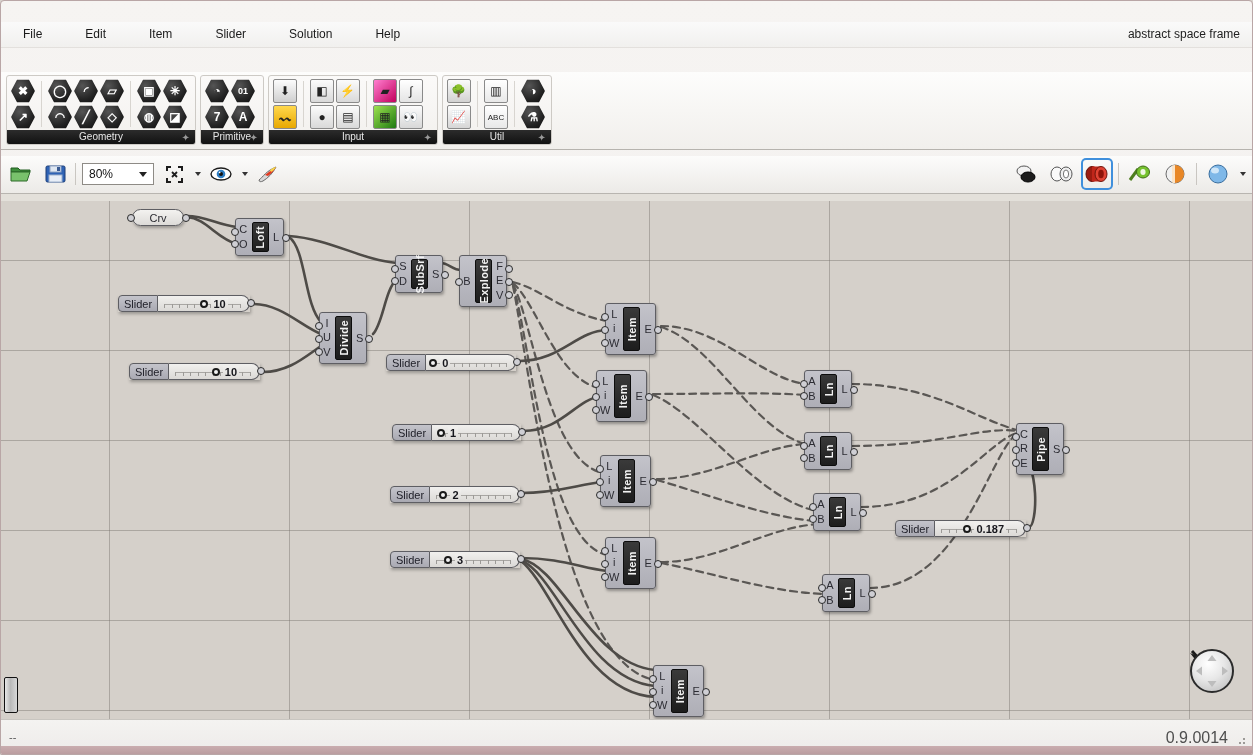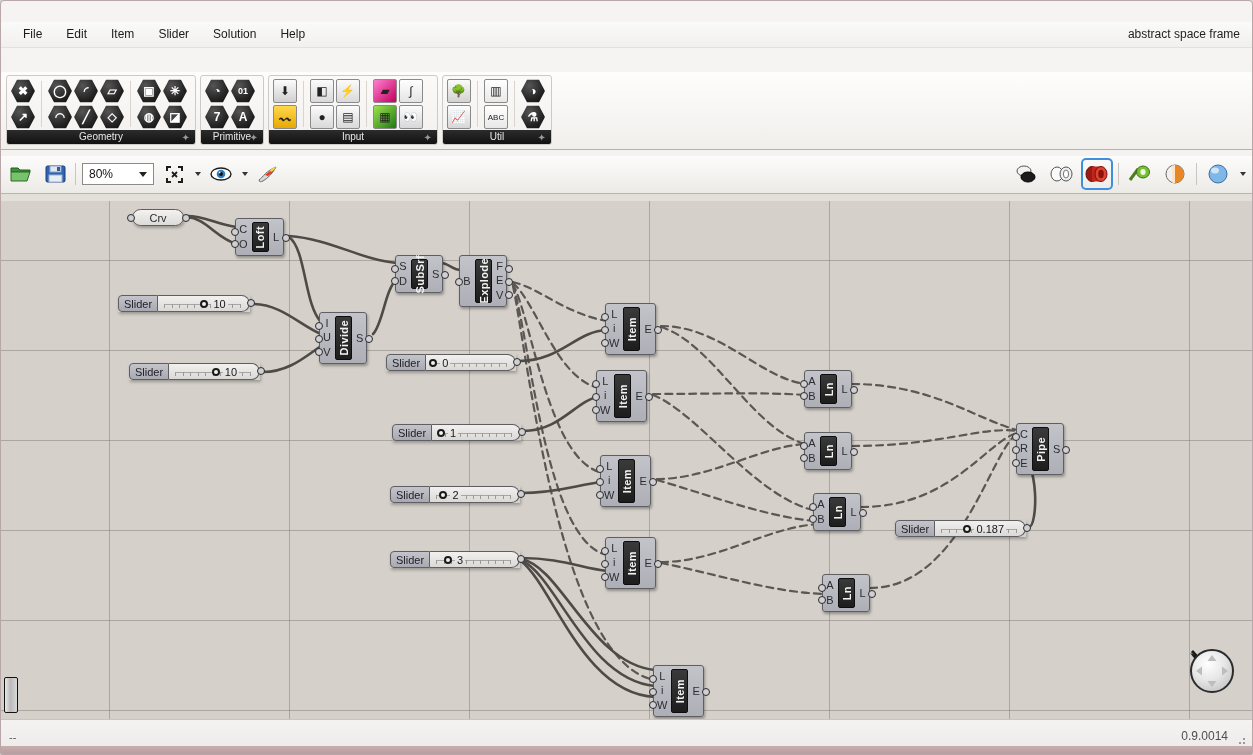--- a/index.html
+++ b/index.html
@@ -26,21 +26,21 @@
      display:flex; align-items:center; justify-content:center; cursor:pointer;}
   .winbtn.close { background:linear-gradient(#e8703c,#c3331f 50%,#a82313); border-color:#8c3021;}
   .winbtn i { display:block; font-style:normal; font-size:10px; color:#3a2e30; line-height:1;}
   .winbtn.close i { color:#fff; font-size:11px; font-weight:bold;}
   .wb-min { width:9px; height:2px; background:#3a2e30; display:block; margin-top:5px;}
   .wb-max { width:9px; height:8px; border:1.5px solid #3a2e30; display:block;}
 
   
   .menubar { position:absolute; left:0; top:21px; width:1253px; height:26px;
      background:linear-gradient(#fafafa,#f1f0ee); border-bottom:1px solid #e3e0dd;}
-  .menubar ul { list-style:none; display:flex; padding-left:10px; }
+  .menubar ul { list-style:none; display:flex; padding-left:10px;gap:19px; }
   .menubar li { padding:5px 12px; font-size:12px; color:#1a1a1a; cursor:pointer; }
   .doc-label { position:absolute; right:14px; top:5px; font-size:12px; color:#222; }
 
   
   .tabstrip { position:absolute; left:0; top:47px; width:1253px; height:24px;
      background:linear-gradient(#f4f3f1,#e9e7e4); border-bottom:1px solid #b9b6b1;}
   .tabstrip .tabs { display:flex; padding-left:4px; }
   .tab { padding:4px 13px 5px; font-size:12px; color:#6d6a66; cursor:pointer;
      border:1px solid transparent; border-bottom:none; }
   .tab.active { background:#fdfdfc; color:#141414; border-color:#b9b6b1;
@@ -140,33 +140,33 @@
      align-items:center; padding:0 5px; }
   .slider .track { border:1px solid #5e5e63; border-left:none; border-radius:0 9px 9px 0;
      background:linear-gradient(#f1f0ee,#dbd9d6); position:relative; flex:1; }
   .slider .ticks { position:absolute; left:6px; right:8px; top:8px; height:4px;
      display:flex; justify-content:space-between; align-items:flex-start;}
   .slider .ticks i { display:block; width:1px; height:4px; background:#9c9a97;}
   .slider .baseline { position:absolute; left:6px; right:8px; top:8px; height:1px; background:#a8a6a3;}
   .slider .knob { position:absolute; top:4px; width:8px; height:8px; border-radius:50%;
      border:2px solid #1a1a1a; background:#f2f2f2; }
   .slider .val { position:absolute; top:2px; font-size:11px; color:#16161c;
-     background:linear-gradient(#f1f0ee,#dbd9d6); padding:0 2px; line-height:13px;}
+     background:linear-gradient(#f1f0ee,#dbd9d6); padding:0 2px; line-height:13px;font-weight:bold;}
 
   
   .navwidget { position:absolute; right:18px; bottom:24px; width:48px; height:48px; cursor:pointer;}
   .navwidget .ball { position:absolute; inset:2px; border-radius:50%;
      background:radial-gradient(circle at 40% 32%, #ffffff 0%, #e7e7e7 45%, #b6b6b6 100%);
      border:2px solid #2b2b2b; }
 
   
   .statusbar { position:absolute; left:0; top:718px; width:1253px; height:35px;
      background:linear-gradient(#f4f3f1,#edebe9); border-top:1px solid #c8c5c0;}
   .statusbar .dash { position:absolute; left:8px; top:11px; font-size:11px; color:#575757;}
-  .statusbar .ver { position:absolute; right:26px; top:9px; font-size:12px; color:#4e4e4e;}
+  .statusbar .ver { position:absolute; right:26px; top:9px; font-size:16px; color:#4e4e4e;}
   .grip { position:absolute; right:7px; bottom:4px; width:12px; height:12px;}
   .grip i { position:absolute; width:2px; height:2px; background:#9c9a97; display:block;}
   .bottomstrip { position:absolute; left:0; top:745px; width:1253px; height:10px;
      background:linear-gradient(#c9adaf,#b8999c); }
 </style>
 </head>
 <body>
 
 <div id="app">
 

